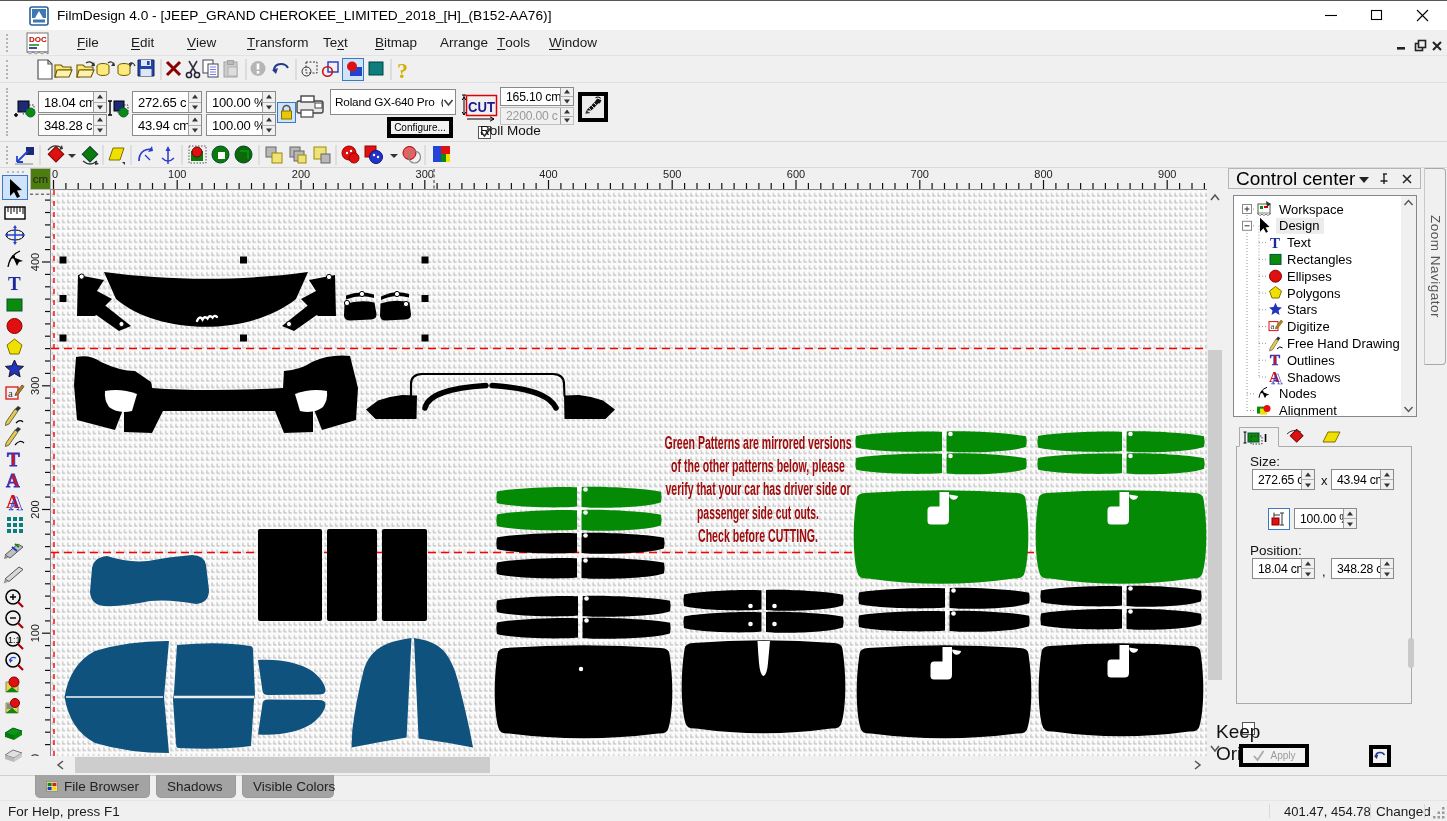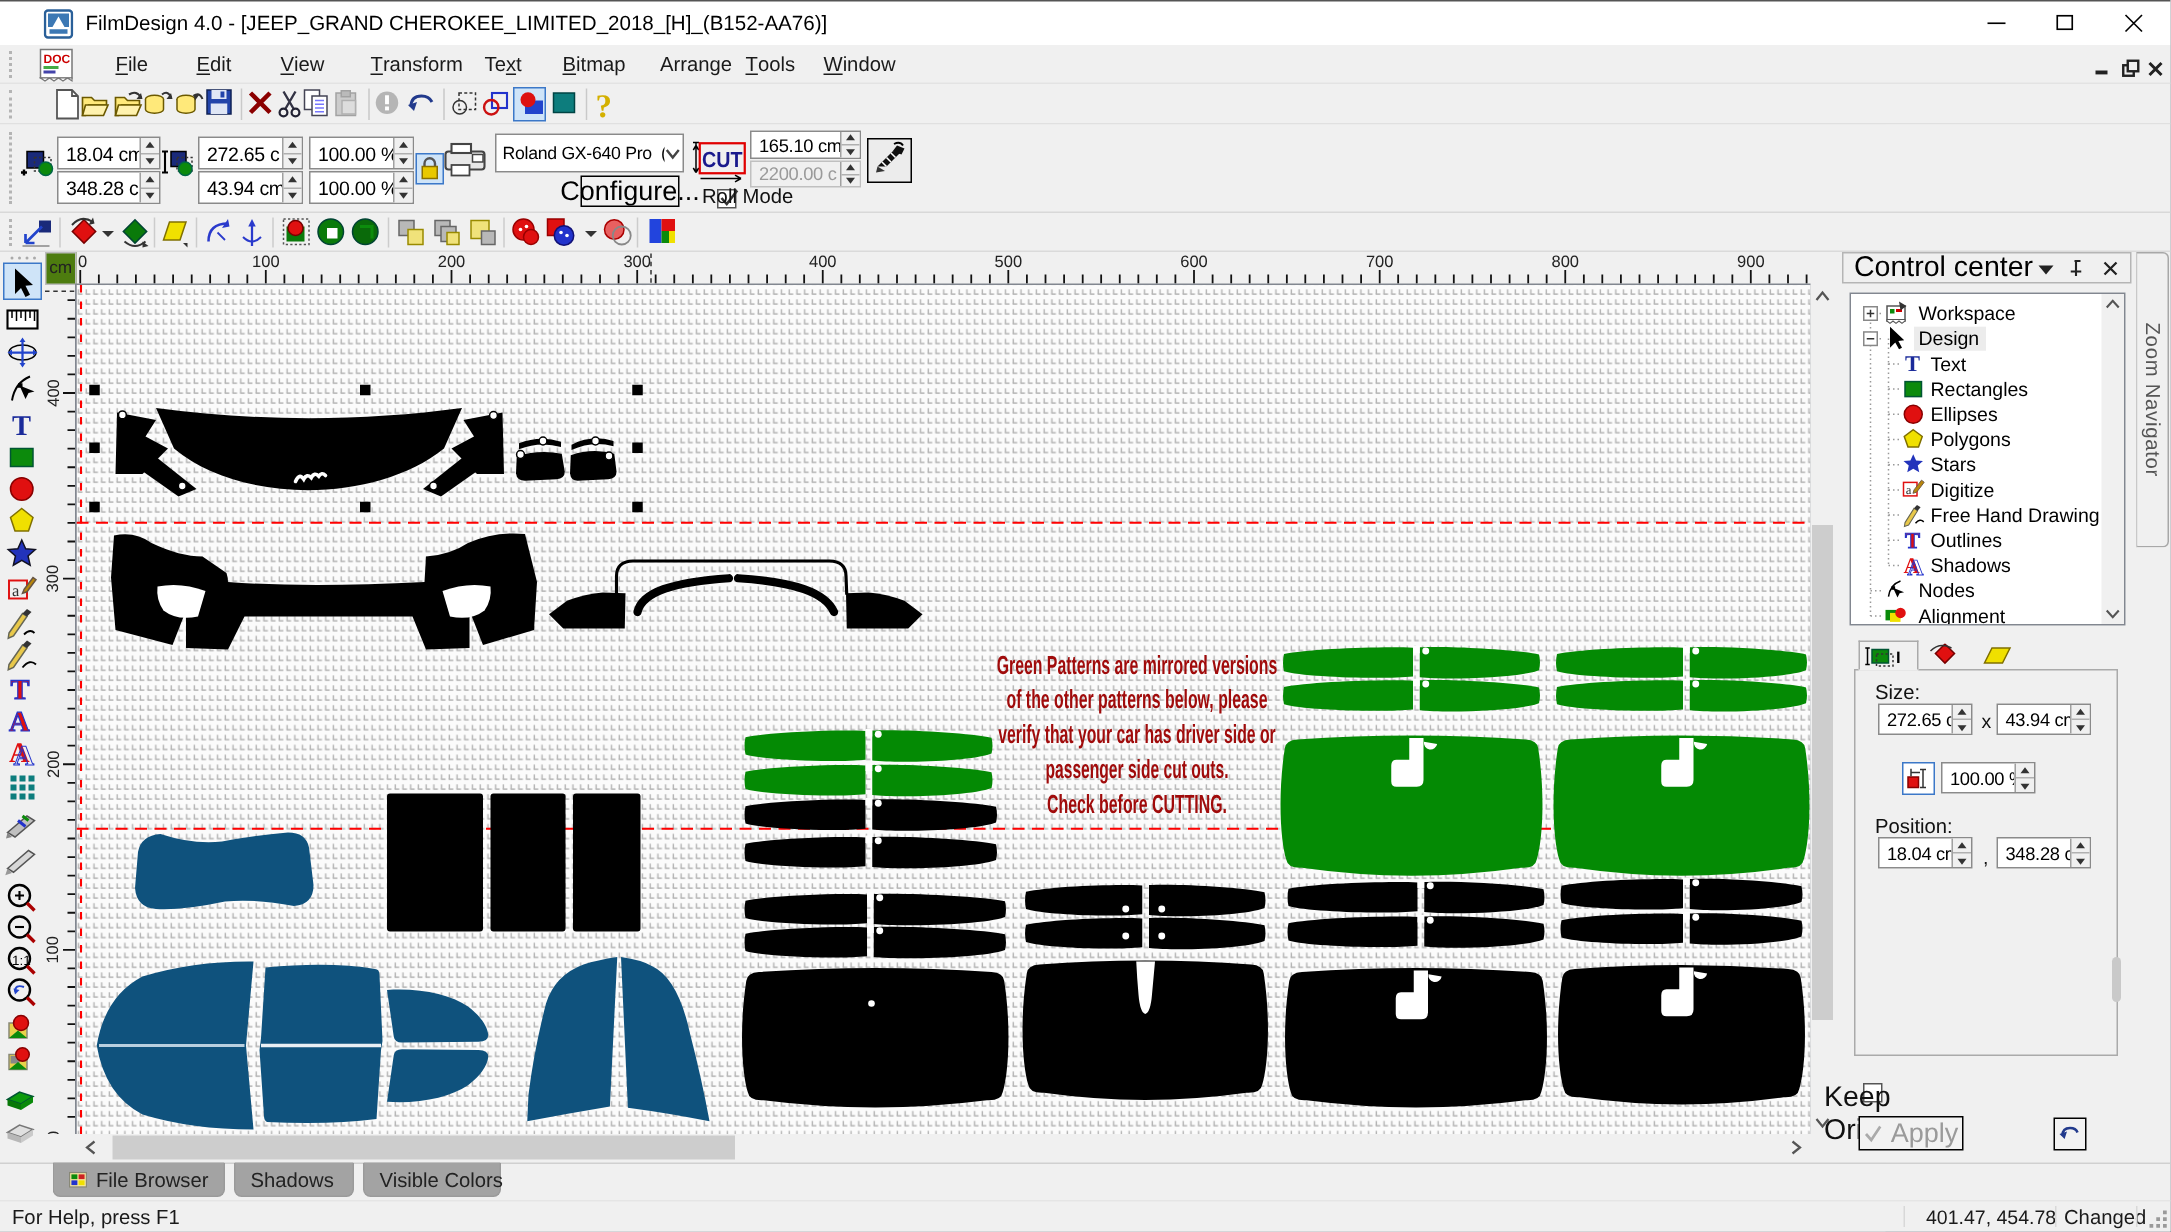--- a/index.html
+++ b/index.html
@@ -13,22 +13,22 @@
  display:flex;flex-direction:column}
 .spin i{flex:1;display:block;position:relative}
 .spin i+i{border-top:1px solid #b0b0b0}
 .spin i:before{content:"";position:absolute;left:50%;top:50%;transform:translate(-50%,-50%);
  border:3px solid transparent}
 .spin i.up:before{border-bottom:4px solid #333;margin-top:-2px}
 .spin i.dn:before{border-top:4px solid #333;margin-top:2px}
 .grip{position:absolute;width:5px;border-left:2px dotted #b4b4b4;}
 .menu-it{position:absolute;top:0;height:100%;display:flex;align-items:center;font-size:13.5px;color:#1a1a1a}
 .menu-it u{text-decoration:underline;text-underline-offset:2px}
-.btn{position:absolute;background:#f2f2f2;border:1px solid #000000;display:flex;align-items:center;
- justify-content:center;font-size:18px;color:#000}
+.btn{position:absolute;background:#f2f2f2;border:4px solid #000000;display:flex;align-items:center;
+ justify-content:center;font-size:10px;color:#000}
 .tab{position:absolute;white-space:nowrap;background:#a3a3a3;border:1px solid #9a9a9a;border-top:none;
  border-radius:0 0 5px 5px;display:flex;align-items:center;font-size:13.5px;color:#222;padding:0 10px}
 .cell{position:absolute;top:3px;bottom:3px;border-left:1px solid #d8d8d8}
 </style></head>
 <body>
 <div id="root">
 
 <div class="abs" style="left:0;top:0;width:1447px;height:30px;background:#fff;border-top:1px solid #555"></div>
 <svg class="abs" style="left:29px;top:6px" width="20" height="20" viewBox="0 0 20 20">
  <rect x="1" y="1" width="18" height="18" rx="2" fill="#fff" stroke="#2a6099" stroke-width="1.6"></rect>
@@ -265,21 +265,21 @@
       <div class="t">2200.00 c</div>
       <div class="spin">
         <i class="up"></i>
         <i class="dn"></i>
       </div>
     </div>
 <div class="abs" style="left:478px;top:126px;width:13px;height:13px;background:#fff;border:1px solid #555"></div>
 <svg class="abs" style="left:478px;top:124px" width="16" height="16" viewBox="0 0 16 16">
       <path d="M3,8 l3.5,4 7,-9" fill="none" stroke="#333" stroke-width="1.7"></path>
     </svg>
-<div class="abs" style="left:468px;top:123px;font-size:13.5px">Roll Mode</div>
+<div class="abs" style="left:480px;top:123px;font-size:13.5px">Roll Mode</div>
 <div class="btn" style="left:578px;top:92px;width:30px;height:30px;background:#ececec">
  <svg width="26" height="26" viewBox="0 0 26 26">
   <path d="M5,17 L15,7 h6 l-10,10 z" fill="#111"></path>
   <path d="M5,17 l-1,4 6,-1 z" fill="#333"></path>
   <path d="M15,7 l3,-4 5,2 -2,4 z" fill="#111"></path>
   <path d="M8,14 l3,3 M11,11 l3,3 M14,8 l3,3" stroke="#fff" stroke-width="1"></path>
   <path d="M16,2 q4,-2 6,1" fill="none" stroke="#000" stroke-width="1.3"></path>
  </svg>
 </div>
 

